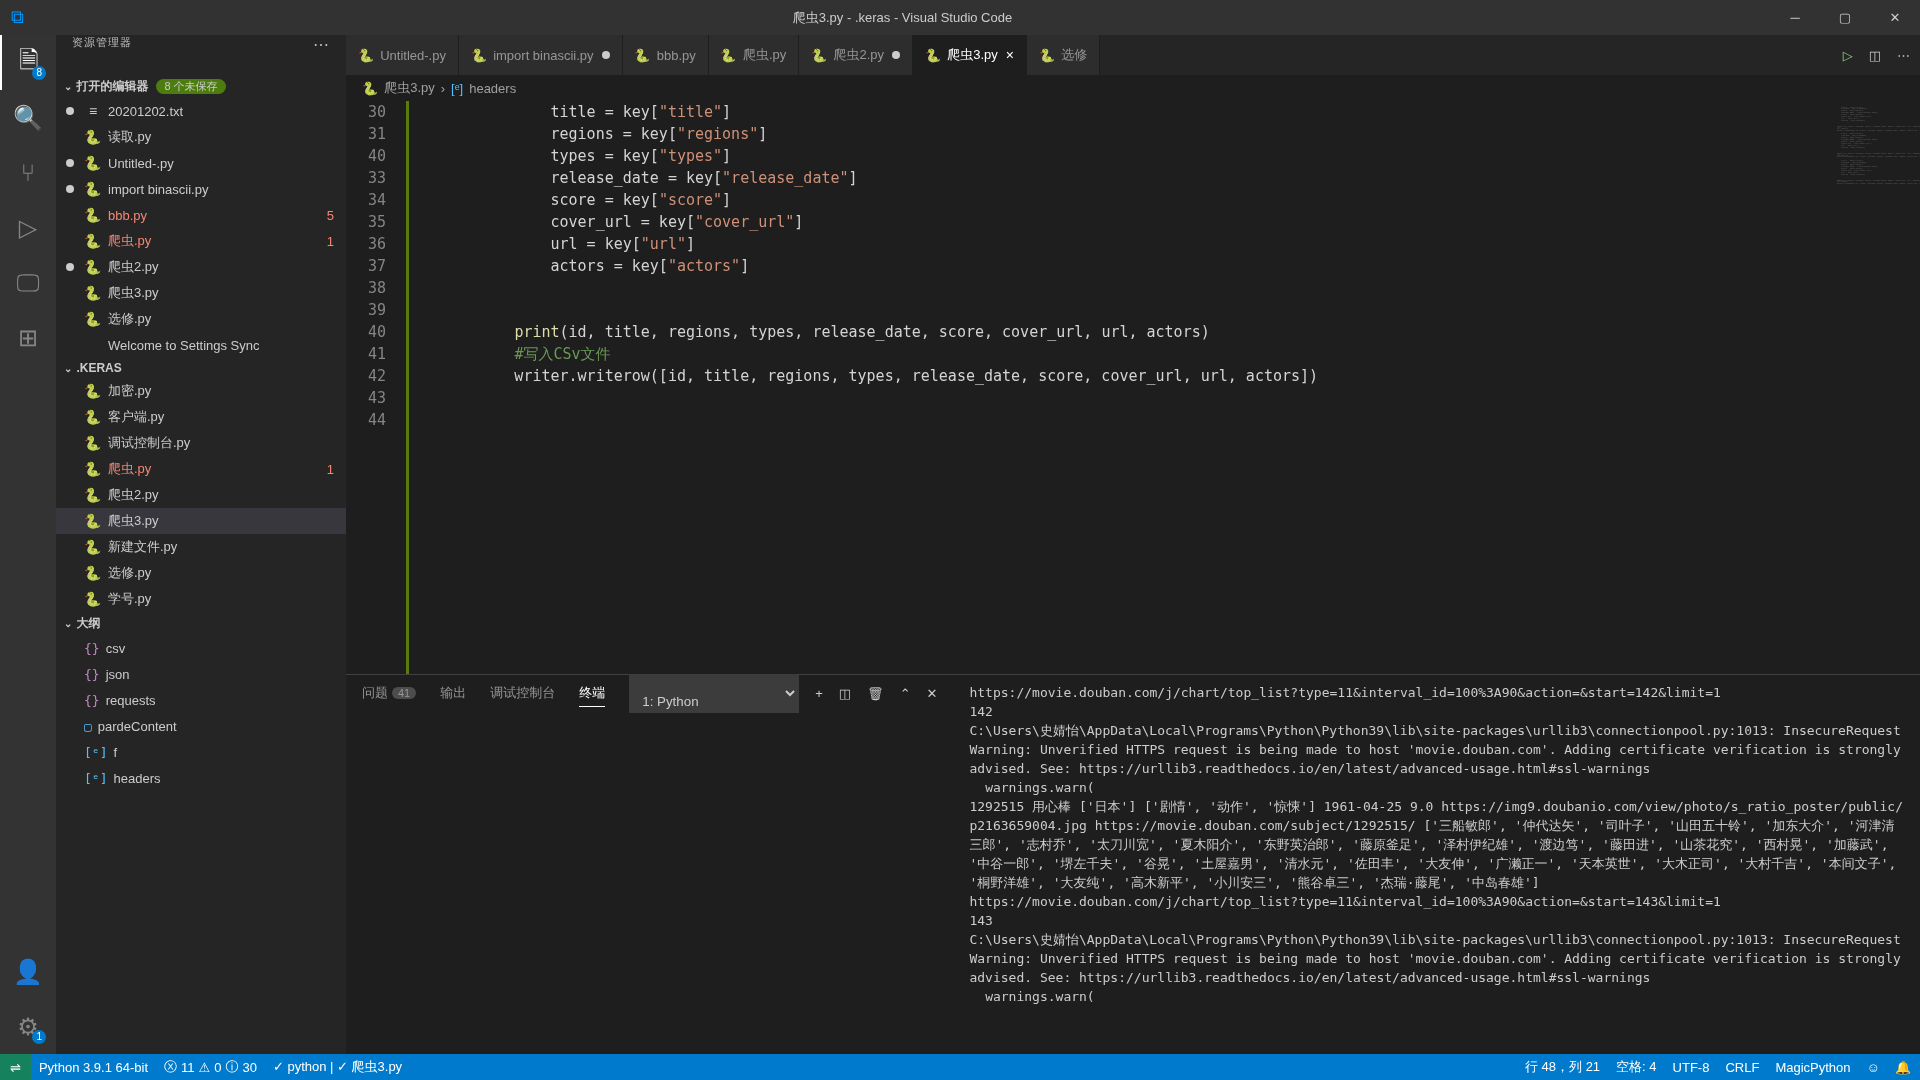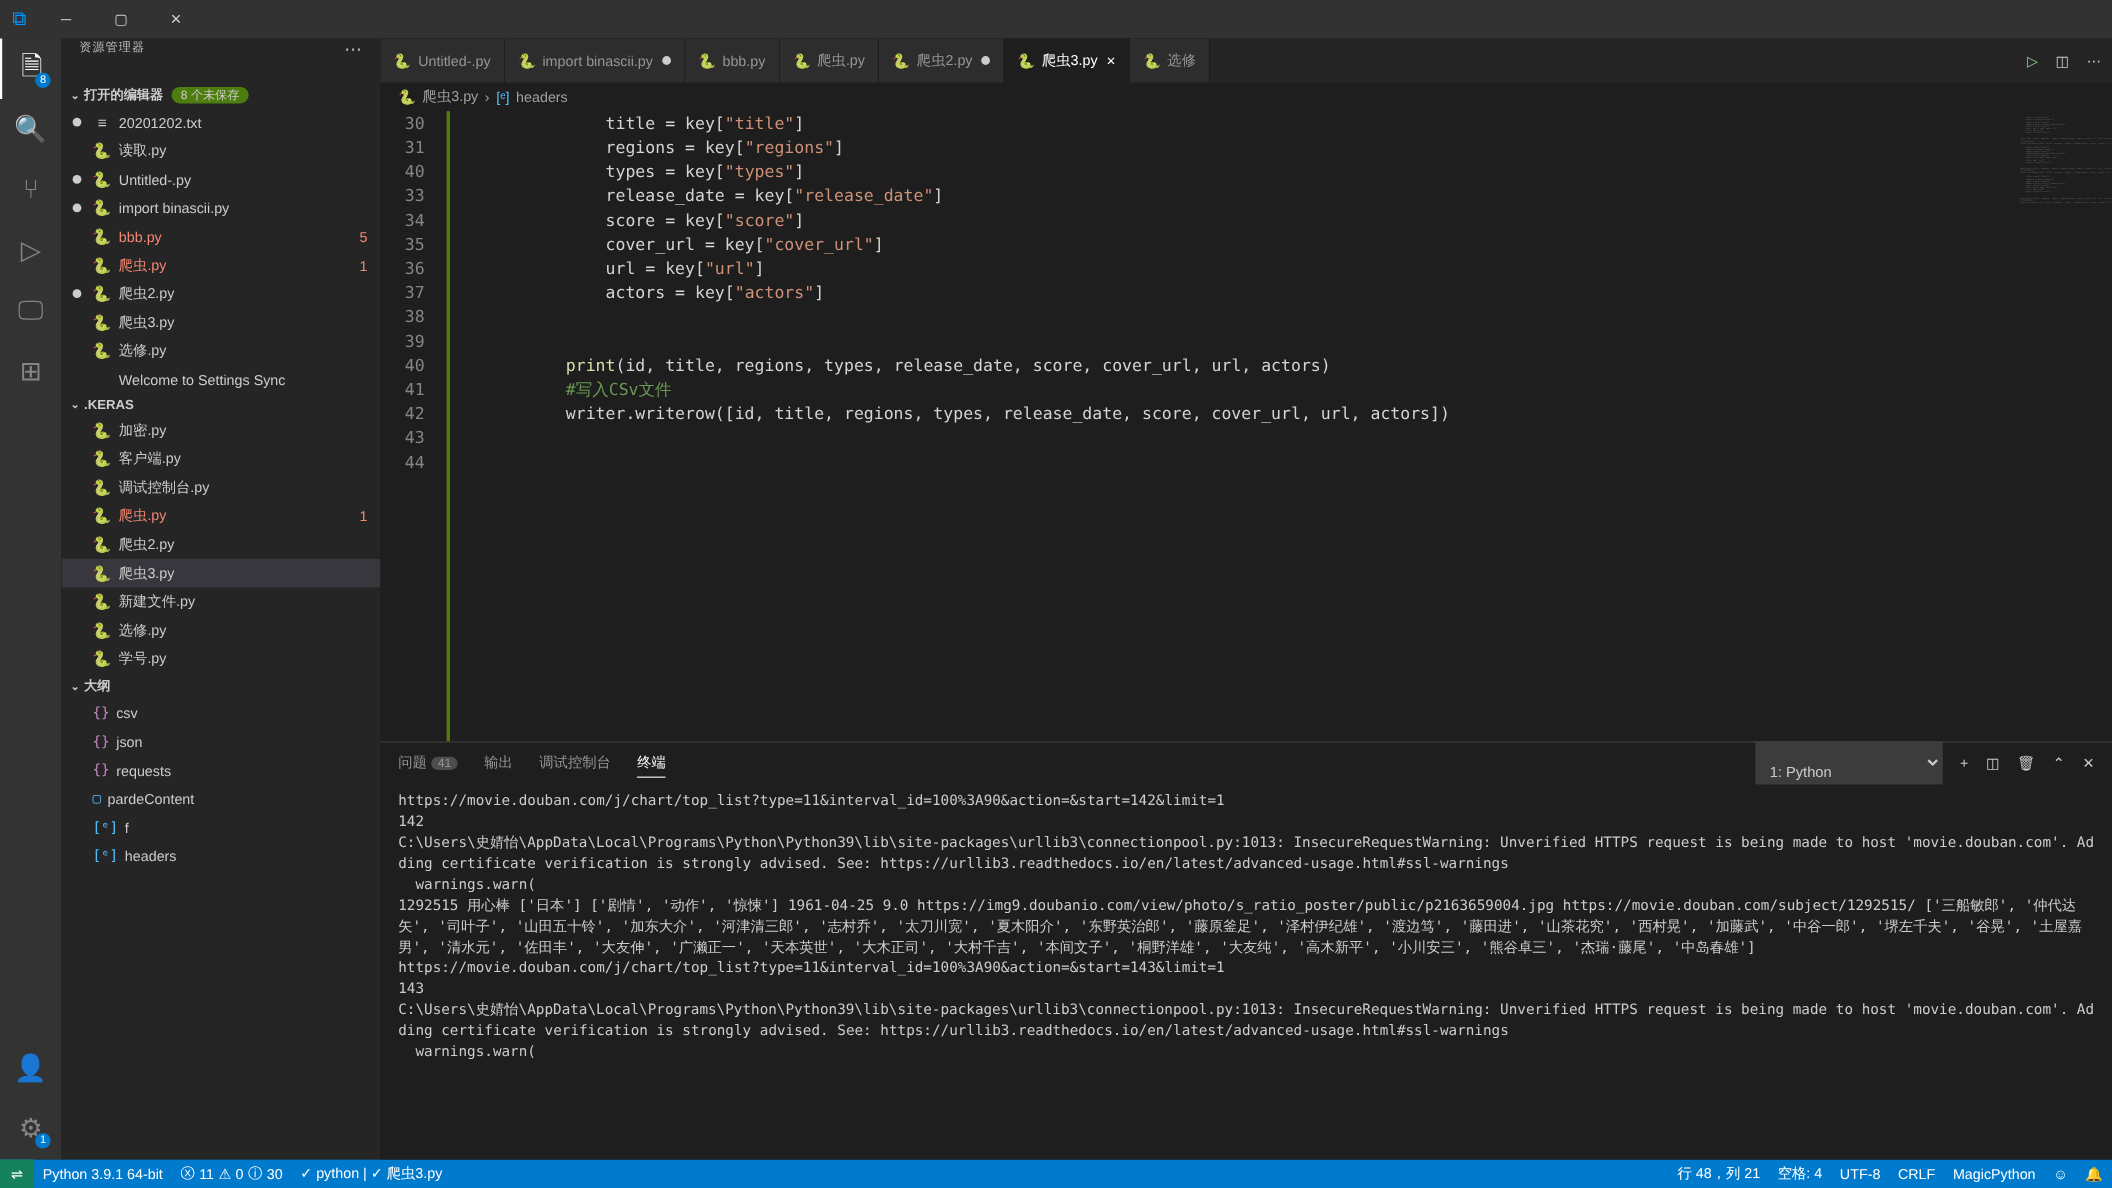--- a/index.html
+++ b/index.html
@@ -64,41 +64,42 @@
 .gutter { width: 60px; text-align: right; color: #858585; padding-right: 20px; }
 .code-lines { flex: 1; white-space: pre; color: #d4d4d4; }
 .code-lines .s { color: #ce9178; }
 .code-lines .f { color: #dcdcaa; }
 .code-lines .c { color: #6a9955; }
 .decoration-bar { position: absolute; left: 60px; top: 0; width: 3px; background: #587c0c; height: 100%; }
 .minimap { position: absolute; right: 0; top: 0; width: 100px; height: 100%; background: #1e1e1e; overflow: hidden; }
 .minimap-content { transform: scale(0.12); transform-origin: top right; width: 800px; position: absolute; right: 0; top: 5px; color: #666; font-family: monospace; font-size: 15px; line-height: 16px; white-space: pre; }
 
 
-.panel { height: 380px; background: #1e1e1e; border-top: 1px solid #414141; display: flex; flex-direction: column; }
+.panel { height: 380px; background: #1e1e1e; border-top: 1px solid #414141; display: flex; flex-direction: row; }
 .panel-tabs { height: 36px; display: flex; align-items: center; padding: 0 16px; gap: 24px; }
 .panel-tab { color: #969696; cursor: pointer; padding: 4px 0; }
 .panel-tab.active { color: #ffffff; border-bottom: 1px solid #ffffff; }
 .panel-tab .count { background: #4d4d4d; border-radius: 10px; padding: 0 6px; margin-left: 4px; font-size: 11px; }
 .panel-right { margin-left: auto; display: flex; align-items: center; gap: 16px; }
 .panel-right select { background: #3c3c3c; border: 1px solid #3c3c3c; color: #cccccc; padding: 18px 20px 2px 8px; width: 170px; }
 .terminal-content { flex: 1; overflow: hidden; padding: 8px 16px; font-family: Consolas, monospace; font-size: 13px; line-height: 19px; color: #cccccc; white-space: pre-wrap; word-break: break-all; }
 
 
 .status-bar { height: 26px; background: #007acc; color: #ffffff; display: flex; align-items: center; font-size: 13px; }
 .status-bar .sb-item { padding: 0 8px; display: flex; align-items: center; gap: 4px; height: 100%; }
 .status-bar .sb-left { display: flex; align-items: center; height: 100%; }
 .status-bar .sb-right { margin-left: auto; display: flex; align-items: center; height: 100%; }
 .status-bar .remote { background: #16825d; height: 100%; display: flex; align-items: center; padding: 0 10px; }
 </style>
 </head>
 <body>
 
 <div class="title-bar">
   <div class="vscode-icon">⧉</div>
+  <div class="title">爬虫3.py - .keras - Visual Studio Code</div>
   <div class="win-controls">
     <div class="win-btn">─</div>
     <div class="win-btn">▢</div>
     <div class="win-btn">✕</div>
   </div>
 </div>
 
 <div class="main">
 
   <div class="activity-bar">

